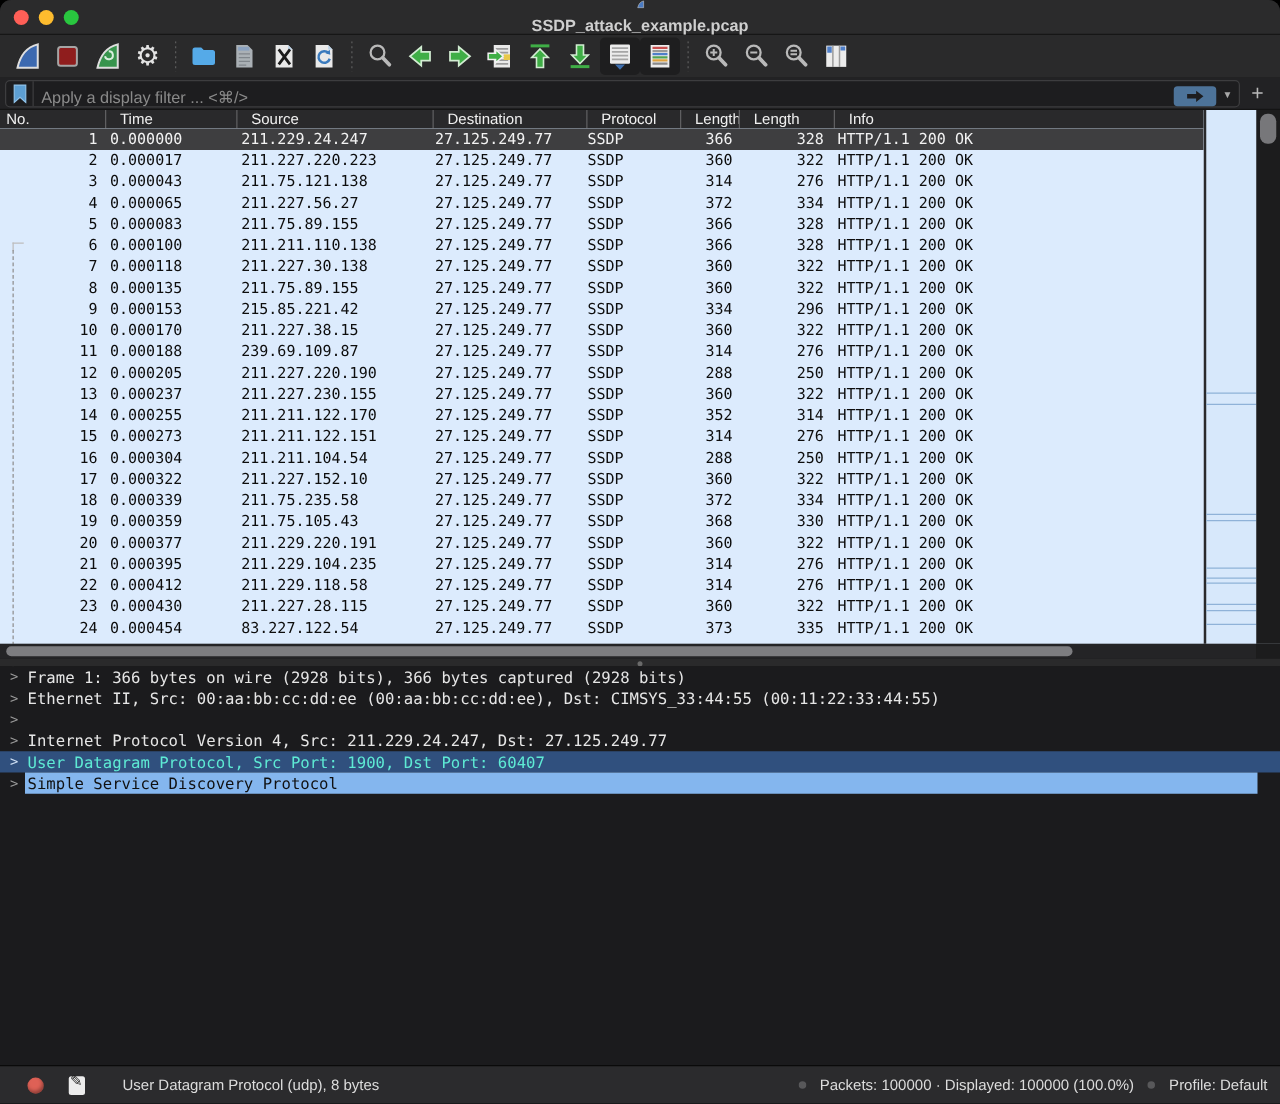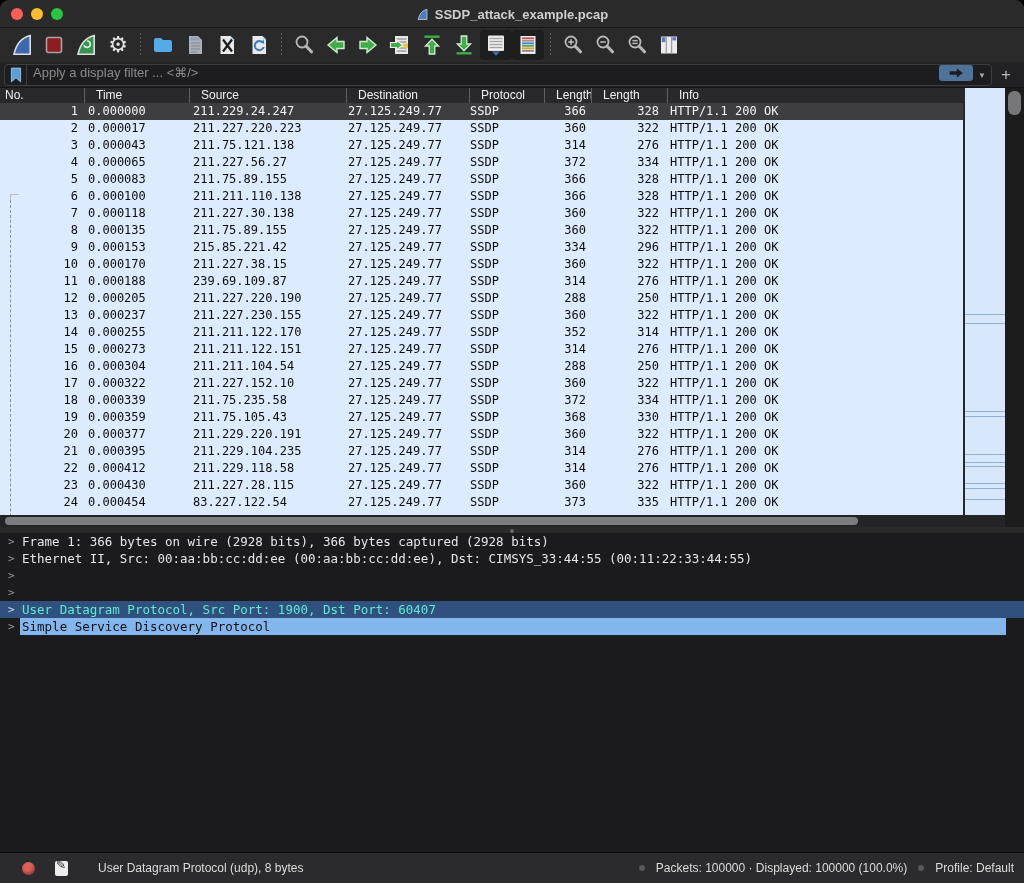--- a/index.html
+++ b/index.html
@@ -9,40 +9,40 @@
             border-radius:9px 9px 0 0; overflow:hidden; background:#1b1b1d; }
 
   
   .titlebar { position:absolute; top:0; left:0; width:100%; height:28px; background:#2b2b2c;
               border-bottom:1px solid #161616; }
   .tl { position:absolute; top:8px; width:12px; height:12px; border-radius:50%; }
   .tl.red { left:11px; background:#ff5f57; }
   .tl.yellow { left:31px; background:#febc2e; }
   .tl.green { left:51px; background:#29c73f; }
   .title-wrap { position:absolute; top:0; left:0; right:0; height:28px;
-                display:flex; align-items:center; justify-content:center; gap:6px; }
+                display:flex; align-items:center; justify-content:center; gap:6px;flex-direction:column; }
   .title-text { color:#cfcfcf; font-size:13px; font-weight:700; }
 
   
   .toolbar { position:absolute; top:28px; left:0; width:100%; height:34px; background:#2a2a2b;
              display:flex; align-items:center; padding-left:6px; }
   .tbtn { width:32px; height:30px; display:flex; align-items:center; justify-content:center;
           border-radius:4px; flex:0 0 auto; }
   .tbtn.pressed { background:#1e1e1f; }
   .tbtn svg { display:block; }
   .tsep { width:1px; height:24px; margin:0 6px; flex:0 0 auto;
           background-image:linear-gradient(#5a5a5a 40%, transparent 40%); background-size:1px 4px; }
   .gear-glyph { font-size:22px; color:#e3e3e3; line-height:1; }
 
   
   .filterbar { position:absolute; top:62px; left:0; width:100%; height:26px; background:#222224;
                border-bottom:1px solid #141414; }
   .filter-field { position:absolute; top:2px; left:4px; width:988px; height:22px;
                   background:#1d1d1f; border:1px solid #3d3d3f; border-radius:4px;
-                  display:flex; align-items:flex-start; }
+                  display:flex; align-items:flex-end; }
   .bookmark-btn { width:22px; height:20px; display:flex; align-items:center; justify-content:center;
                   border-right:1px solid #3d3d3f; }
   .filter-input { flex:1; background:transparent; border:none; outline:none; color:#d0d0d0;
                   font-size:13px; padding:0 6px; font-family:"Liberation Sans", sans-serif; }
   .filter-input::placeholder { color:#8a8a8a; }
   .apply-btn { width:34px; height:16px; background:#4d7399; border-radius:3px; margin-right:2px;
                display:flex; align-items:center; justify-content:center; }
   .caret-btn { width:14px; height:20px; display:flex; align-items:center; justify-content:center;
                color:#a8a8a8; font-size:8px; margin-right:2px; }
   .plus-btn { position:absolute; top:2px; right:8px; width:20px; height:22px; color:#b8b8b8;
@@ -598,20 +598,21 @@
       </div>
       <div class="drow normal">
         <span class="chev">&gt;</span>
         <span class="dtext">Ethernet II, Src: 00:aa:bb:cc:dd:ee (00:aa:bb:cc:dd:ee), Dst: CIMSYS_33:44:55 (00:11:22:33:44:55)</span>
       </div>
       <div class="drow normal">
         <span class="chev">&gt;</span>
       </div>
       <div class="drow normal">
         <span class="chev">&gt;</span>
+        <span class="dtext">Internet Protocol Version 4, Src: 211.229.24.247, Dst: 27.125.249.77</span>
       </div>
       <div class="drow selected">
         <span class="chev">&gt;</span>
         <span class="dtext">User Datagram Protocol, Src Port: 1900, Dst Port: 60407</span>
       </div>
       <div class="drow highlight">
         <span class="chev">&gt;</span>
         <span class="dtext">Simple Service Discovery Protocol</span>
       </div>
     </div>

